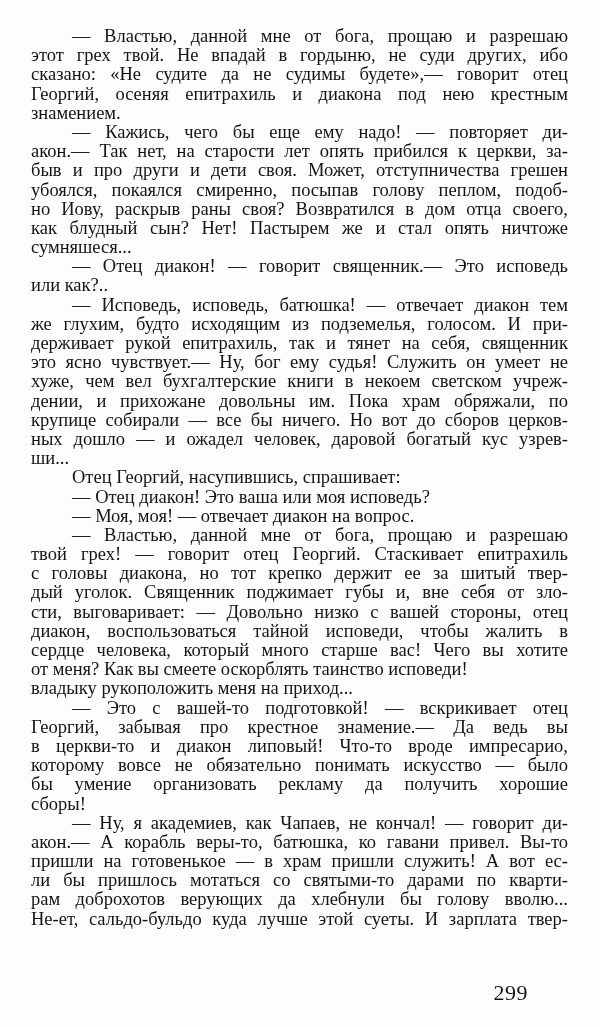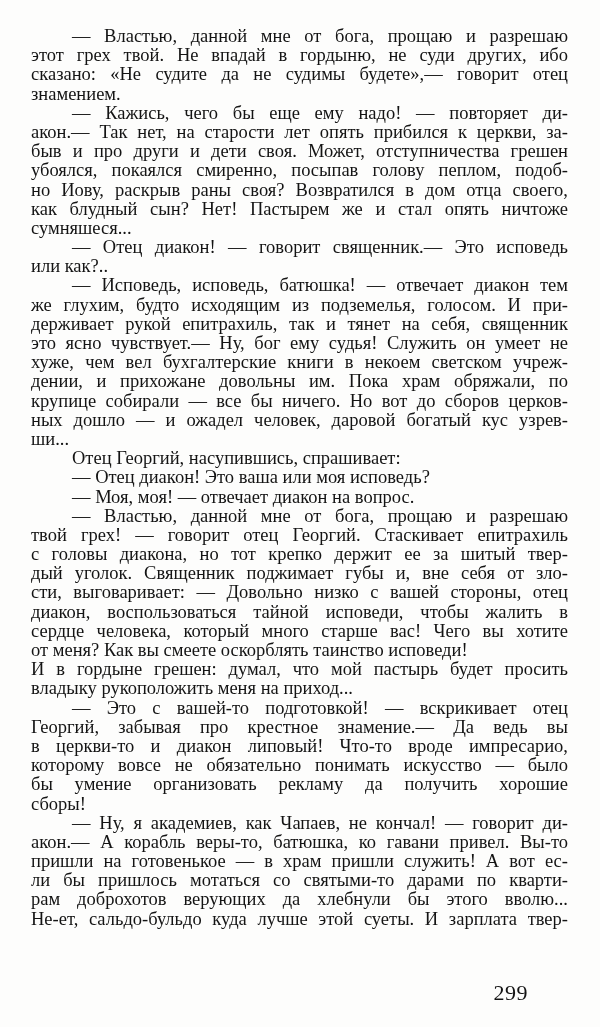--- a/index.html
+++ b/index.html
@@ -49,20 +49,21 @@
   }
 </style>
 </head>
 <body>
 
 <div class="page">
   <div class="text-block" id="text-block">
       <div class="line indent">— Властью, данной мне от бога, прощаю и разрешаю</div>
       <div class="line">этот грех твой. Не впадай в гордыню, не суди других, ибо</div>
       <div class="line">сказано: «Не судите да не судимы будете»,— говорит отец</div>
+      <div class="line">Георгий, осеняя епитрахиль и диакона под нею крестным</div>
       <div class="line end">знамением.</div>
       <div class="line indent">— Кажись, чего бы еще ему надо! — повторяет ди-</div>
       <div class="line">акон.— Так нет, на старости лет опять прибился к церкви, за-</div>
       <div class="line">быв и про други и дети своя. Может, отступничества грешен</div>
       <div class="line">убоялся, покаялся смиренно, посыпав голову пеплом, подоб-</div>
       <div class="line">но Иову, раскрыв раны своя? Возвратился в дом отца своего,</div>
       <div class="line">как блудный сын? Нет! Пастырем же и стал опять ничтоже</div>
       <div class="line end">сумняшеся...</div>
       <div class="line indent">— Отец диакон! — говорит священник.— Это исповедь</div>
       <div class="line end">или как?..</div>
@@ -79,29 +80,28 @@
       <div class="line indent end">— Отец диакон! Это ваша или моя исповедь?</div>
       <div class="line indent end">— Моя, моя! — отвечает диакон на вопрос.</div>
       <div class="line indent">— Властью, данной мне от бога, прощаю и разрешаю</div>
       <div class="line">твой грех! — говорит отец Георгий. Стаскивает епитрахиль</div>
       <div class="line">с головы диакона, но тот крепко держит ее за шитый твер-</div>
       <div class="line">дый уголок. Священник поджимает губы и, вне себя от зло-</div>
       <div class="line">сти, выговаривает: — Довольно низко с вашей стороны, отец</div>
       <div class="line">диакон, воспользоваться тайной исповеди, чтобы жалить в</div>
       <div class="line">сердце человека, который много старше вас! Чего вы хотите</div>
       <div class="line end">от меня? Как вы смеете оскорблять таинство исповеди!</div>
-      <div class="line">И в гордыне грешен: думал, что мой пастырь будет просить</div>
       <div class="line end">владыку рукоположить меня на приход...</div>
       <div class="line indent">— Это с вашей-то подготовкой! — вскрикивает отец</div>
       <div class="line">Георгий, забывая про крестное знамение.— Да ведь вы</div>
       <div class="line">в церкви-то и диакон липовый! Что-то вроде импресарио,</div>
       <div class="line">которому вовсе не обязательно понимать искусство — было</div>
       <div class="line">бы умение организовать рекламу да получить хорошие</div>
       <div class="line end">сборы!</div>
       <div class="line indent">— Ну, я академиев, как Чапаев, не кончал! — говорит ди-</div>
       <div class="line">акон.— А корабль веры-то, батюшка, ко гавани привел. Вы-то</div>
       <div class="line">пришли на готовенькое — в храм пришли служить! А вот ес-</div>
       <div class="line">ли бы пришлось мотаться со святыми-то дарами по кварти-</div>
-      <div class="line">рам доброхотов верующих да хлебнули бы этого вволю...</div>
+      <div class="line">рам доброхотов верующих да хлебнули бы голову вволю...</div>
       <div class="line">Не-ет, сальдо-бульдо куда лучше этой суеты. И зарплата твер-</div>
     </div>
   <div class="folio">299</div>
 </div>
 
 </body></html>

